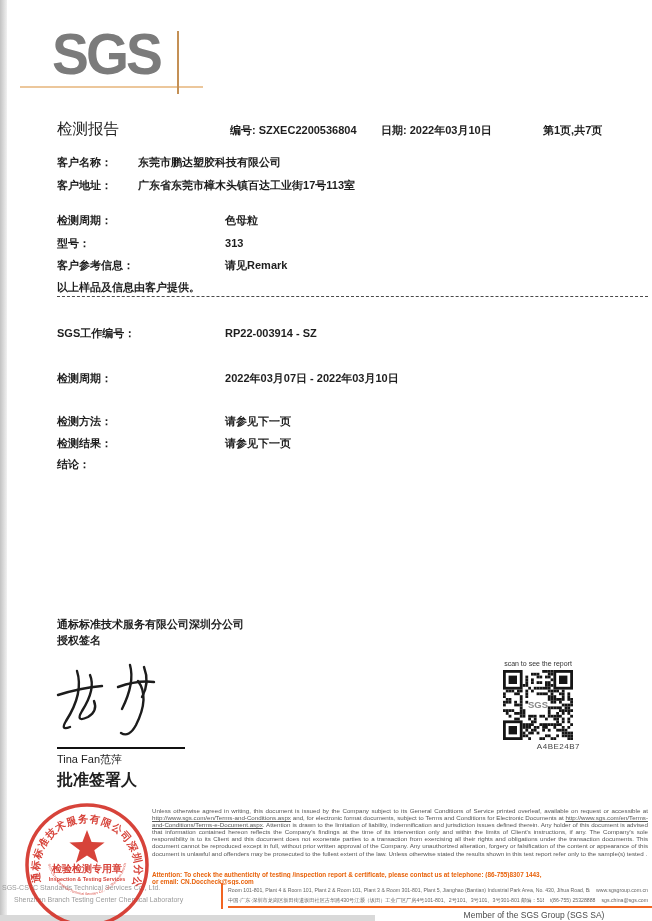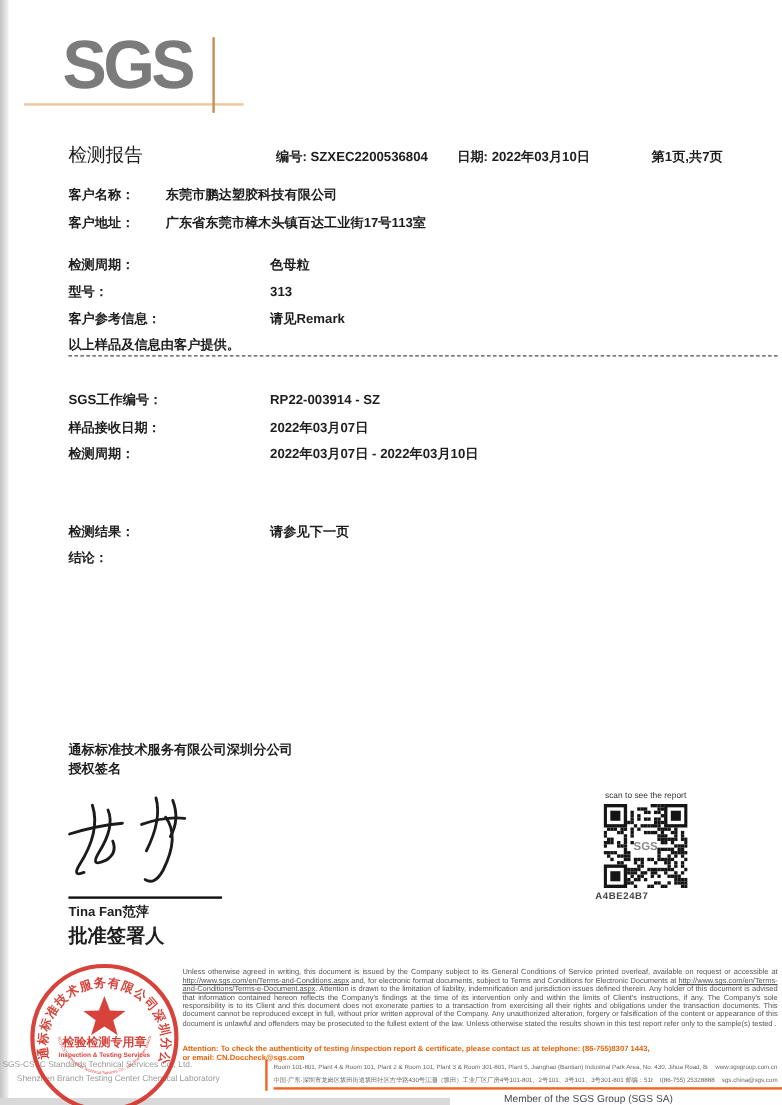--- a/index.html
+++ b/index.html
@@ -22,40 +22,40 @@
   .row .lbl{display:inline-block;}
   .row.client .lbl{width:78px;}
   .row.wide .lbl{width:165px;}
   .dashline{left:57px;top:296px;width:591px;border-top:1px dashed #4a4a4a;height:0;}
   .concl-lbl{left:57px;top:457px;font-size:11px;font-weight:600;}
   .concl{left:222px;top:457px;width:427px;font-size:11px;font-weight:600;line-height:20px;text-align:justify;}
   
   .sig-co{left:57px;top:617px;font-size:11px;font-weight:600;}
   .sig-auth{left:57px;top:633px;font-size:11px;font-weight:600;text-align:center;}
   .sig-line{left:57px;top:747px;width:128px;height:2px;background:#111;}
-  .sig-name{left:57px;top:752px;font-size:11px;font-weight:700;}
+  .sig-name{left:57px;top:752px;font-size:11px;font-weight:400;}
   .sig-role{left:57px;top:770px;font-size:16px;font-weight:600;}
   
   .qr-caption{left:496px;top:660px;width:84px;text-align:center;font-size:7px;color:#333;white-space:nowrap;}
-  .qr-code-text{left:496px;top:742px;width:84px;text-align:left;font-size:8px;color:#444;letter-spacing:.5px;font-weight:bold;}
+  .qr-code-text{left:496px;top:742px;width:84px;text-align:right;font-size:8px;color:#444;letter-spacing:.5px;}
   
   .legal{left:152px;top:807px;width:496px;font-size:6.2px;line-height:7.1px;color:#555;text-align:justify;}
   .legal a, .legal .lnk{color:#555;text-decoration:underline;}
   .attn{left:152px;top:871px;width:496px;font-size:6.4px;line-height:7.2px;font-weight:700;color:#e8630c;white-space:nowrap;overflow:hidden;}
   .attn2{top:878px;}
   .attn .em{text-decoration:none;color:#e8630c;}
   .co1{left:2px;top:884px;font-size:7px;color:#9a9a9a;white-space:nowrap;z-index:1;}
   .co2{left:14px;top:896px;font-size:7px;color:#9a9a9a;white-space:nowrap;z-index:1;}
   .vline-orange{left:221px;top:883px;width:2px;height:26px;background:#f26522;}
   .addr{left:228px;width:420px;font-size:5.2px;color:#666;display:flex;gap:6px;align-items:baseline;white-space:nowrap;}
   .addr .grow{flex:1 1 auto;overflow:hidden;}
   .addr1{top:887px;}
   .addr2{top:897px;}
   .hline-orange{left:228px;top:906px;width:424px;height:2px;background:#f26522;}
-  .member{left:420px;top:910px;width:228px;text-align:left;font-size:8.5px;color:#4a4a4a;}
+  .member{left:420px;top:910px;width:228px;text-align:center;font-size:8.5px;color:#4a4a4a;}
   .stamp{left:17px;top:802px;width:140px;height:119px;z-index:2;}
   svg text{font-family:"Liberation Sans","DejaVu Sans",sans-serif;}
 </style>
 </head>
 <body>
 
 <div class="page">
 
   <div class="abs edge-left"></div>
   <div class="abs edge-bottom"></div>
@@ -91,27 +91,27 @@
     <span>请见Remark</span>
   </div>
   <div class="abs row" style="left:57px;top:280px;">以上样品及信息由客户提供。</div>
 
   <div class="abs dashline"></div>
 
   <div class="abs row wide" style="left:57px;top:326px;">
     <span class="lbl">SGS工作编号：</span>
     <span>RP22-003914 - SZ</span>
   </div>
-  <div class="abs row wide" style="left:57px;top:349px;">
-    <span class="lbl">样品接收日期：</span>
-    <span>2022年03月07日</span>
-  </div>
   <div class="abs row wide" style="left:57px;top:371px;">
     <span class="lbl">检测周期：</span>
     <span>2022年03月07日 - 2022年03月10日</span>
+  </div>
+  <div class="abs row wide" style="left:57px;top:414px;">
+    <span class="lbl">检测方法：</span>
+    <span>请参见下一页</span>
   </div>
   <div class="abs row wide" style="left:57px;top:436px;">
     <span class="lbl">检测结果：</span>
     <span>请参见下一页</span>
   </div>
 
   <div class="abs concl-lbl">结论：</div>
 
   <div class="abs sig-co">通标标准技术服务有限公司深圳分公司</div>
   <div class="abs sig-auth">授权签名</div>

